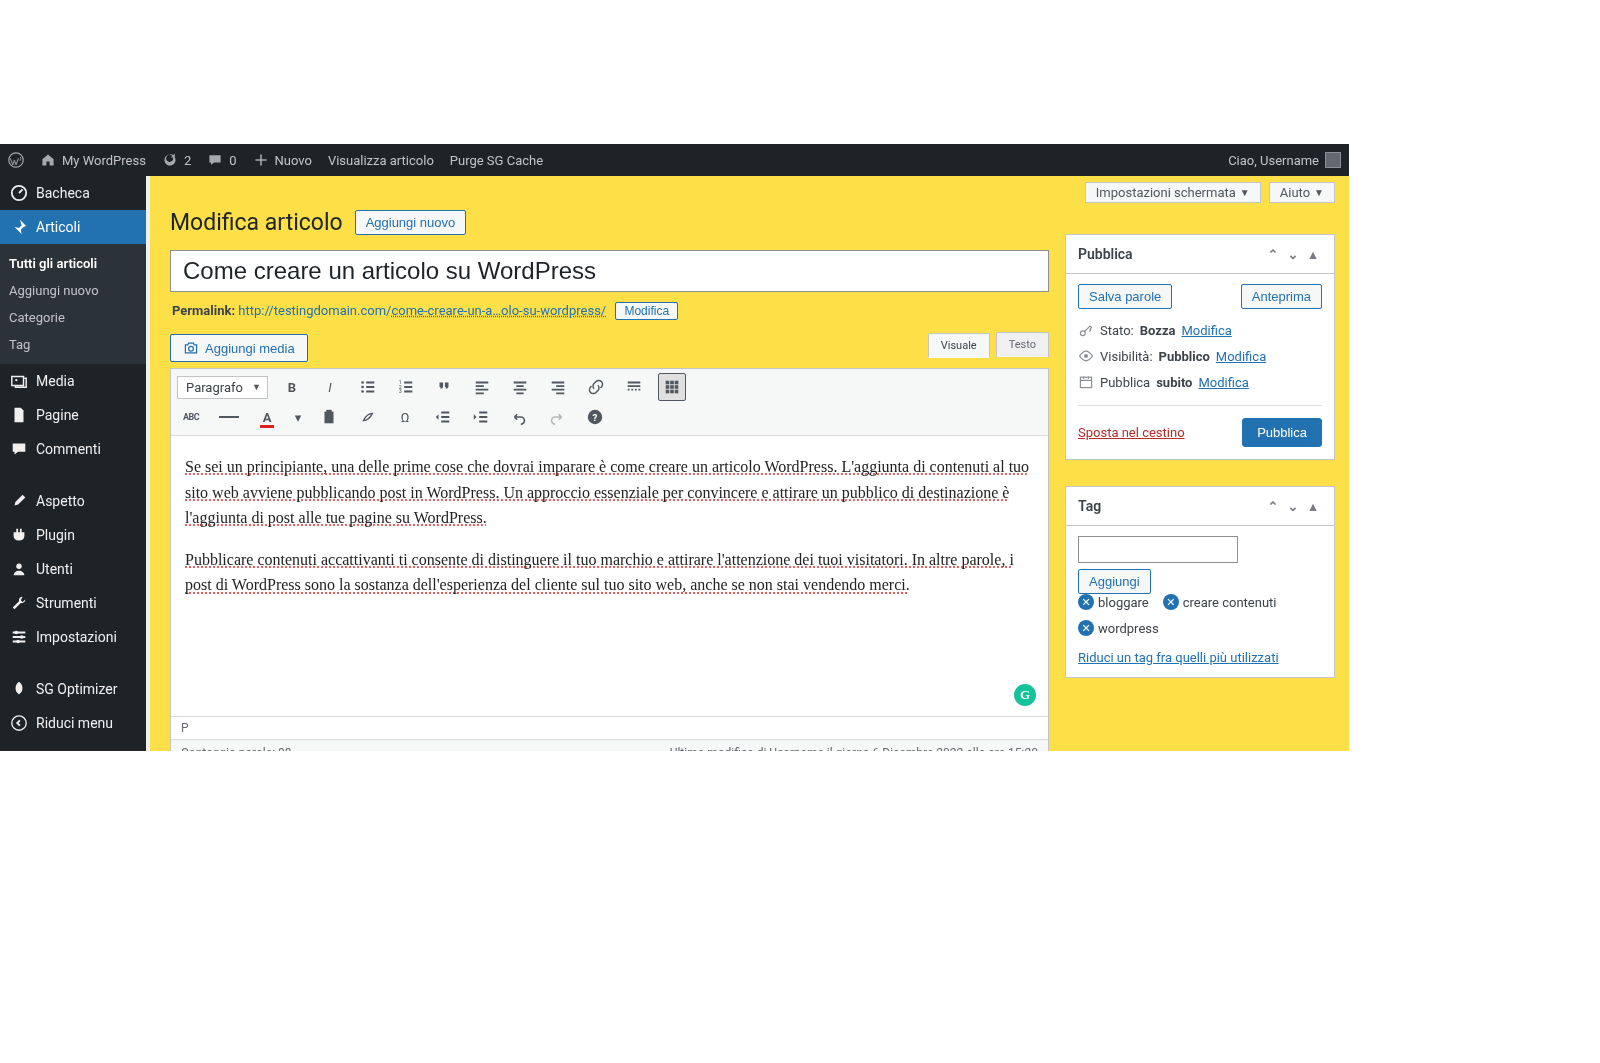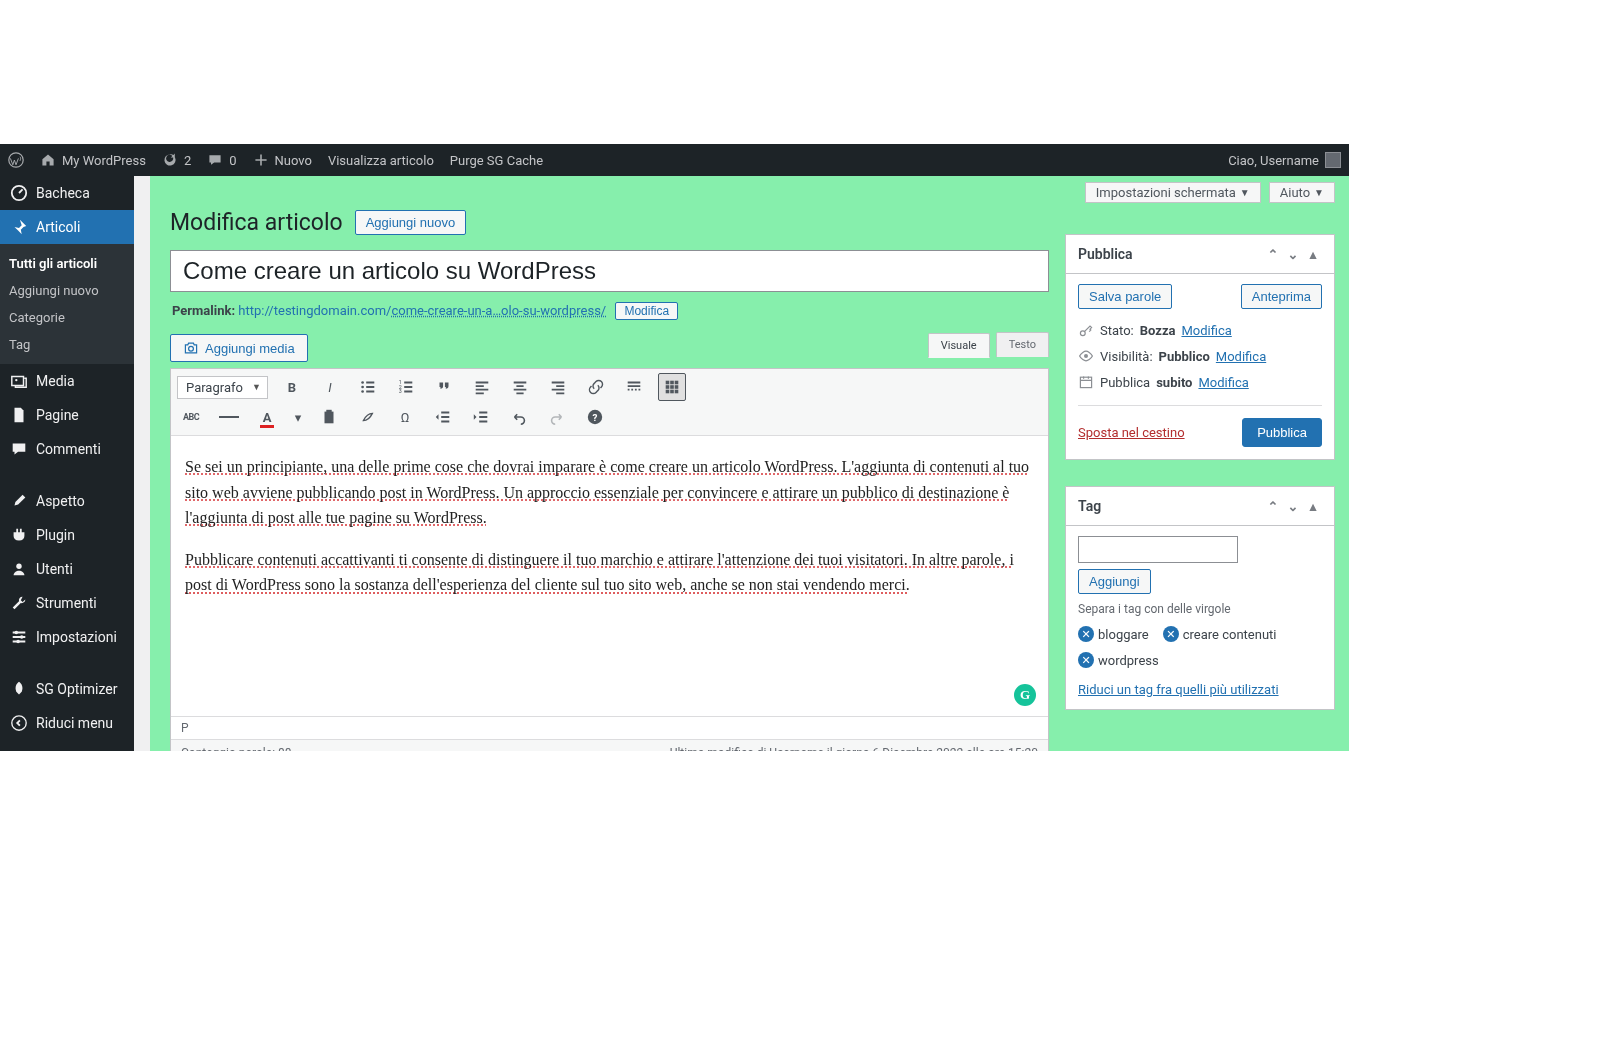--- a/index.html
+++ b/index.html
@@ -5,32 +5,32 @@
 * { box-sizing: border-box; margin: 0; padding: 0; }
 body { font-family: -apple-system, BlinkMacSystemFont, "Segoe UI", Roboto, sans-serif; font-size: 13px; color: #3c434a; background: #fff; }
 .stage { width: 1349px; height: 607px; background: #f0f0f1; position: relative; overflow: hidden; margin-top:144px; }
 
 .adminbar { height: 32px; background: #1d2327; color: #f0f0f1; display: flex; align-items: center; font-size: 13px; justify-content: space-between; }
 .adminbar-left, .adminbar-right { display: flex; align-items: center; height: 100%; }
 .ab-item { display: flex; align-items: center; height: 32px; padding: 0 8px; color: #c3c4c7; cursor: pointer; gap: 6px; }
 .ab-icon { width:16px; height:16px; display:inline-block; fill:#a7aaad; }
 .avatar-square { width:16px; height:16px; background:#646970; border:1px solid #8c8f94; }
 
-.sidebar { position:absolute; top:32px; left:0; width:134px; bottom:0; background:#1d2327; color:#fff; }
+.sidebar { position:absolute; top:32px; left:0; width:146px; bottom:0; background:#1d2327; color:#fff; }
 .sidebar .menu-item { display:flex; align-items:center; gap:8px; padding:8px 10px; color:#f0f0f1; font-size:14px; cursor:pointer; }
 .sidebar .menu-item.current { background:#2271b1; color:#fff; position:relative; }
 .sidebar .menu-item.current::after { content:""; position:absolute; right:-8px; top:50%; margin-top:-8px; border:8px solid transparent; border-right-color:#f0f0f1; }
 .sidebar .submenu { background:#2c3338; padding:6px 0; }
 .sidebar .submenu-item { padding:6px 9px; color:#c3c4c7; font-size:13px; cursor:pointer; }
 .sidebar .submenu-item.current { color:#fff; font-weight:600; }
 .sidebar .side-icon { width:18px; height:18px; fill:#a7aaad; flex-shrink:0; }
 .sidebar .menu-item.current .side-icon { fill:#fff; }
 .sidebar .gap { height:18px; }
 
-.wpbody { position:absolute; top:32px; left:150px; right:0; bottom:0; background:#86efac; overflow:hidden; }
+.wpbody { position:absolute; top:32px; left:150px; right:0; bottom:0; background:#fde047; overflow:hidden; }
 .top-links { display:flex; justify-content:flex-end; gap:8px; padding:6px 14px 0 0; }
 .top-link-btn { background:#f6f7f7; border:1px solid #c3c4c7; padding:2px 10px; font-size:13px; color:#50575e; cursor:pointer; display:flex; align-items:center; gap:4px; }
 .top-link-btn .caret { font-size:10px; }
 .page-head { display:flex; align-items:center; gap:12px; padding:6px 20px 14px; }
 .page-head h1 { font-size:23px; font-weight:400; color:#1d2327; }
 .btn-outline { border:1px solid #2271b1; color:#2271b1; background:#f6f7f7; padding:4px 10px; font-size:13px; cursor:pointer; border-radius:2px; }
 
 .editor-col { margin:0 300px 0 20px; }
 .title-input { width:100%; font-size:24px; padding:6px 12px; border:1px solid #8c8f94; background:#fff; color:#1d2327; }
 .permalink-row { font-size:13px; color:#3c434a; padding:10px 2px 14px; }
@@ -461,21 +461,20 @@
             <span class="meta-ctrl">⌃</span>
             <span class="meta-ctrl">⌄</span>
             <span class="meta-ctrl">▴</span>
           </div>
         </div>
         <div class="metabox-body">
           <div class="tag-row">
             <input class="tag-input" style="">
             <button class="btn-outline">Aggiungi</button>
           </div>
-          <div class="tag-help">Separa i tag con delle virgole</div>
           <div class="tag-chips">
             <span class="tag-chip">
                 <span class="tag-x">✕</span>
                 <span>bloggare</span>
               </span>
             <span class="tag-chip">
                 <span class="tag-x">✕</span>
                 <span>creare contenuti</span>
               </span>
             <span class="tag-chip">

